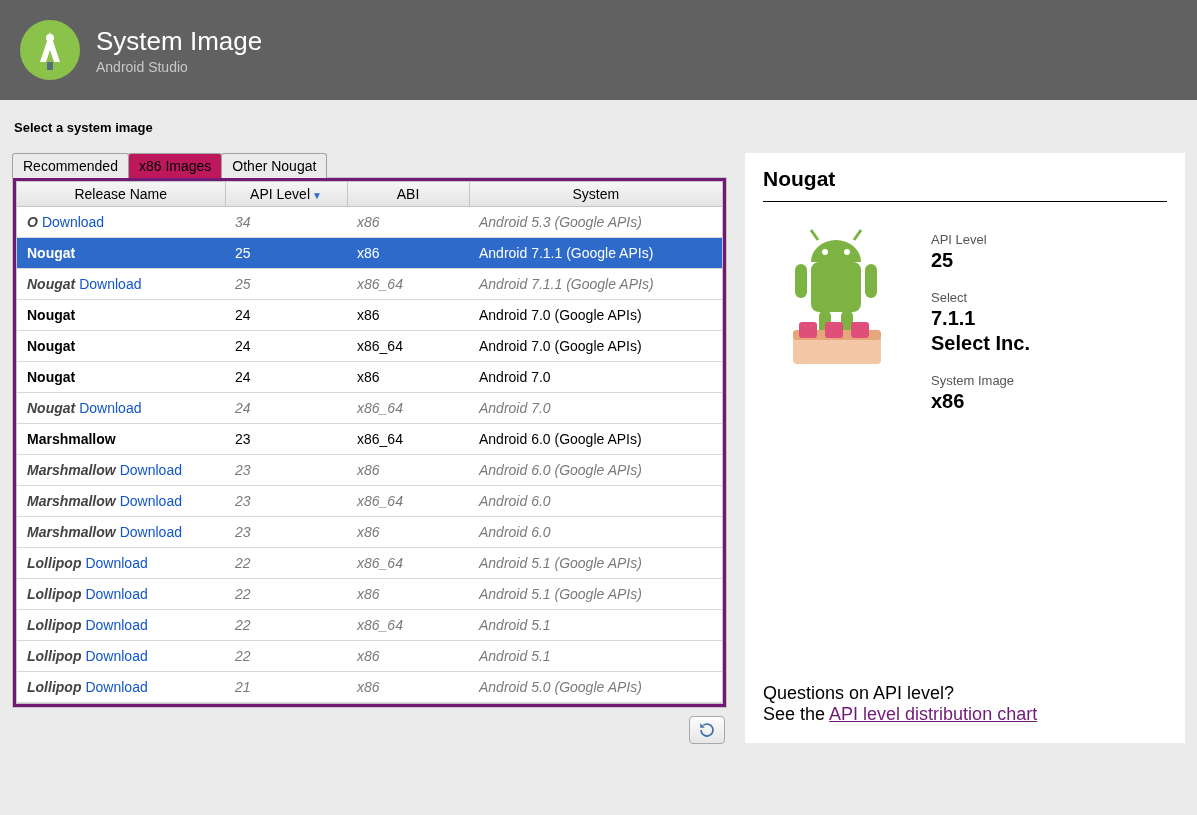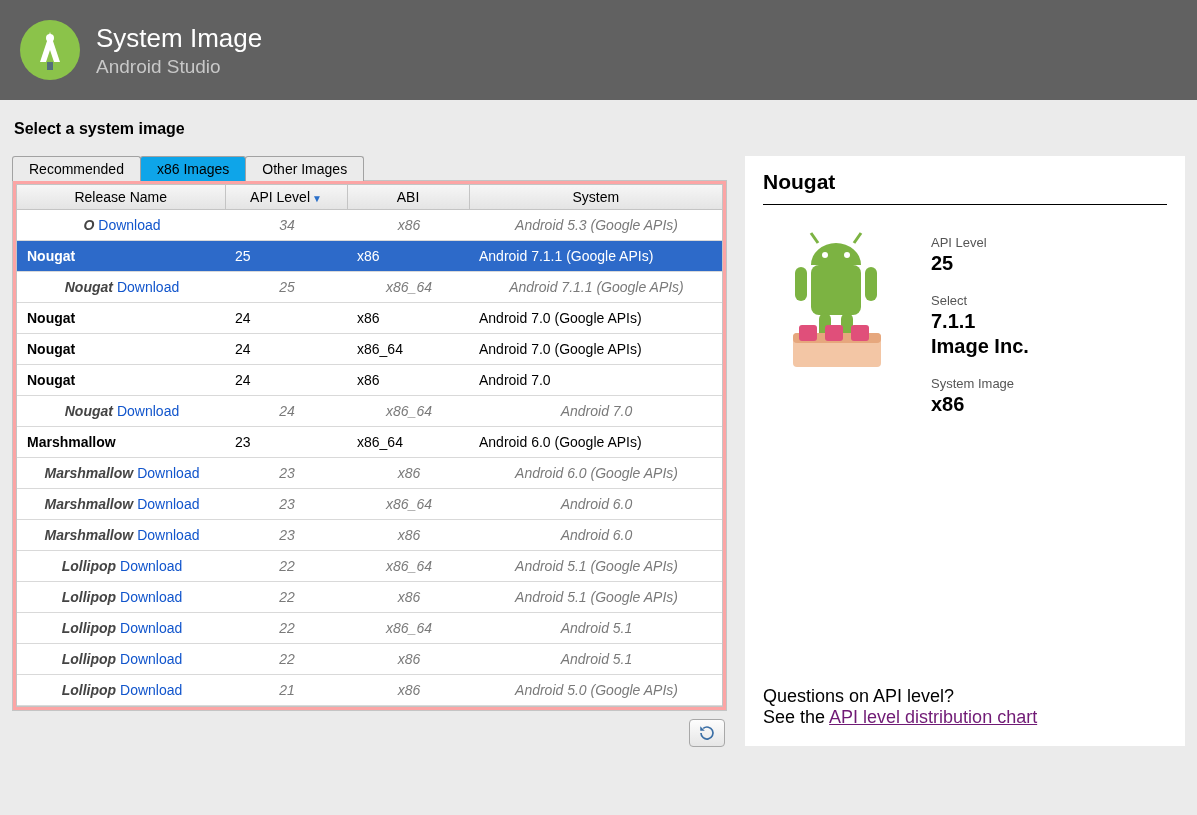--- a/index.html
+++ b/index.html
@@ -24,28 +24,28 @@
   }
   .header-text h1 {
     margin: 0;
     color: #fff;
     font-weight: 400;
     font-size: 26px;
   }
   .header-text p {
     margin: 2px 0 0 0;
     color: #c8c8c8;
-    font-size: 19px;
+    font-size: 14px;
   }
   .body-area {
     padding: 20px 12px 12px 12px;
   }
   .instruction {
     font-weight: 700;
-    font-size: 16px;
+    font-size: 13px;
     margin: 0 0 18px 2px;
   }
   .main-cols {
     display: flex;
     gap: 18px;
     align-items: flex-start;
   }
   .left-col {
     flex: 0 0 715px;
   }
@@ -57,36 +57,36 @@
     display: flex;
     flex-direction: column;
   }
   
   .tabs {
     display: flex;
     position: relative;
     z-index: 2;
   }
   .tab {
-    padding: 4px 16px;
+    padding: 4px 10px;
     border: 1px solid #a2a2a2;
     border-bottom: none;
     background: #ebebeb;
     border-radius: 3px 3px 0 0;
     font-size: 14px;
     cursor: pointer;
     margin-right: -1px;
   }
   .tab.active {
-    background: #0ea5e9;
+    background: #be185d;
   }
   
   .table-panel {
     border: 1px solid #c4c4c4;
-    background: #fca5a5;
+    background: #701a75;
     padding: 3px;
     margin-top: -1px;
   }
   .table-wrap {
     border: 1px solid #c4c4c4;
     background: #fff;
   }
   table {
     width: 100%;
     border-collapse: collapse;
@@ -118,21 +118,21 @@
     white-space: nowrap;
   }
   tbody tr { height: 31px; }
   tbody tr.selected td {
     background: #2d6ac9;
     color: #fff;
   }
   tbody tr.selected .release-name { color: #fff; }
   .release-name { font-weight: 700; }
   .needs-dl .release-name { font-style: italic; color: #444; font-weight: 700; }
-  .needs-dl td { color: #7a7a7a; font-style: italic; text-align: center; }
+  .needs-dl td { color: #7a7a7a; font-style: italic; }
   .dl-link {
     color: #1155cc;
     font-weight: 400;
     font-style: normal;
     cursor: pointer;
     margin-left: 4px;
   }
   .refresh-row {
     display: flex;
     justify-content: flex-end;
@@ -192,21 +192,21 @@
 </div>
 
 <div class="body-area">
   <p class="instruction">Select a system image</p>
 
   <div class="main-cols">
     <div class="left-col">
       <div class="tabs" id="tabs">
           <div class="tab">Recommended</div>
           <div class="tab active">x86 Images</div>
-          <div class="tab">Other Images</div>
+          <div class="tab">Other Nougat</div>
         </div>
 
       <div class="table-panel">
         <div class="table-wrap">
           <table>
             <colgroup>
               <col style="width:208px">
                 <col style="width:122px">
                 <col style="width:122px">
                 <col>
@@ -356,21 +356,21 @@
             <rect x="36" y="100" width="18" height="16" rx="3" fill="#e04f7a"></rect>
             <rect x="62" y="100" width="18" height="16" rx="3" fill="#e04f7a"></rect>
             <rect x="88" y="100" width="18" height="16" rx="3" fill="#e04f7a"></rect>
           </g>
         </svg>
         <div class="detail-fields">
           <div class="fld-label">API Level</div>
           <div class="fld-val-big">25</div>
           <div class="fld-label" style="margin-top:18px">Select</div>
           <div class="fld-val-big">7.1.1</div>
-          <div class="fld-val-big">Image Inc.</div>
+          <div class="fld-val-big">Select Inc.</div>
           <div class="fld-label" style="margin-top:18px">System Image</div>
           <div class="fld-val-big">x86</div>
         </div>
       </div>
       <div class="detail-footer">
         <div>Questions on API level?</div>
         <div>
           <span>See the </span><a>API level distribution chart</a>
         </div>
       </div>

